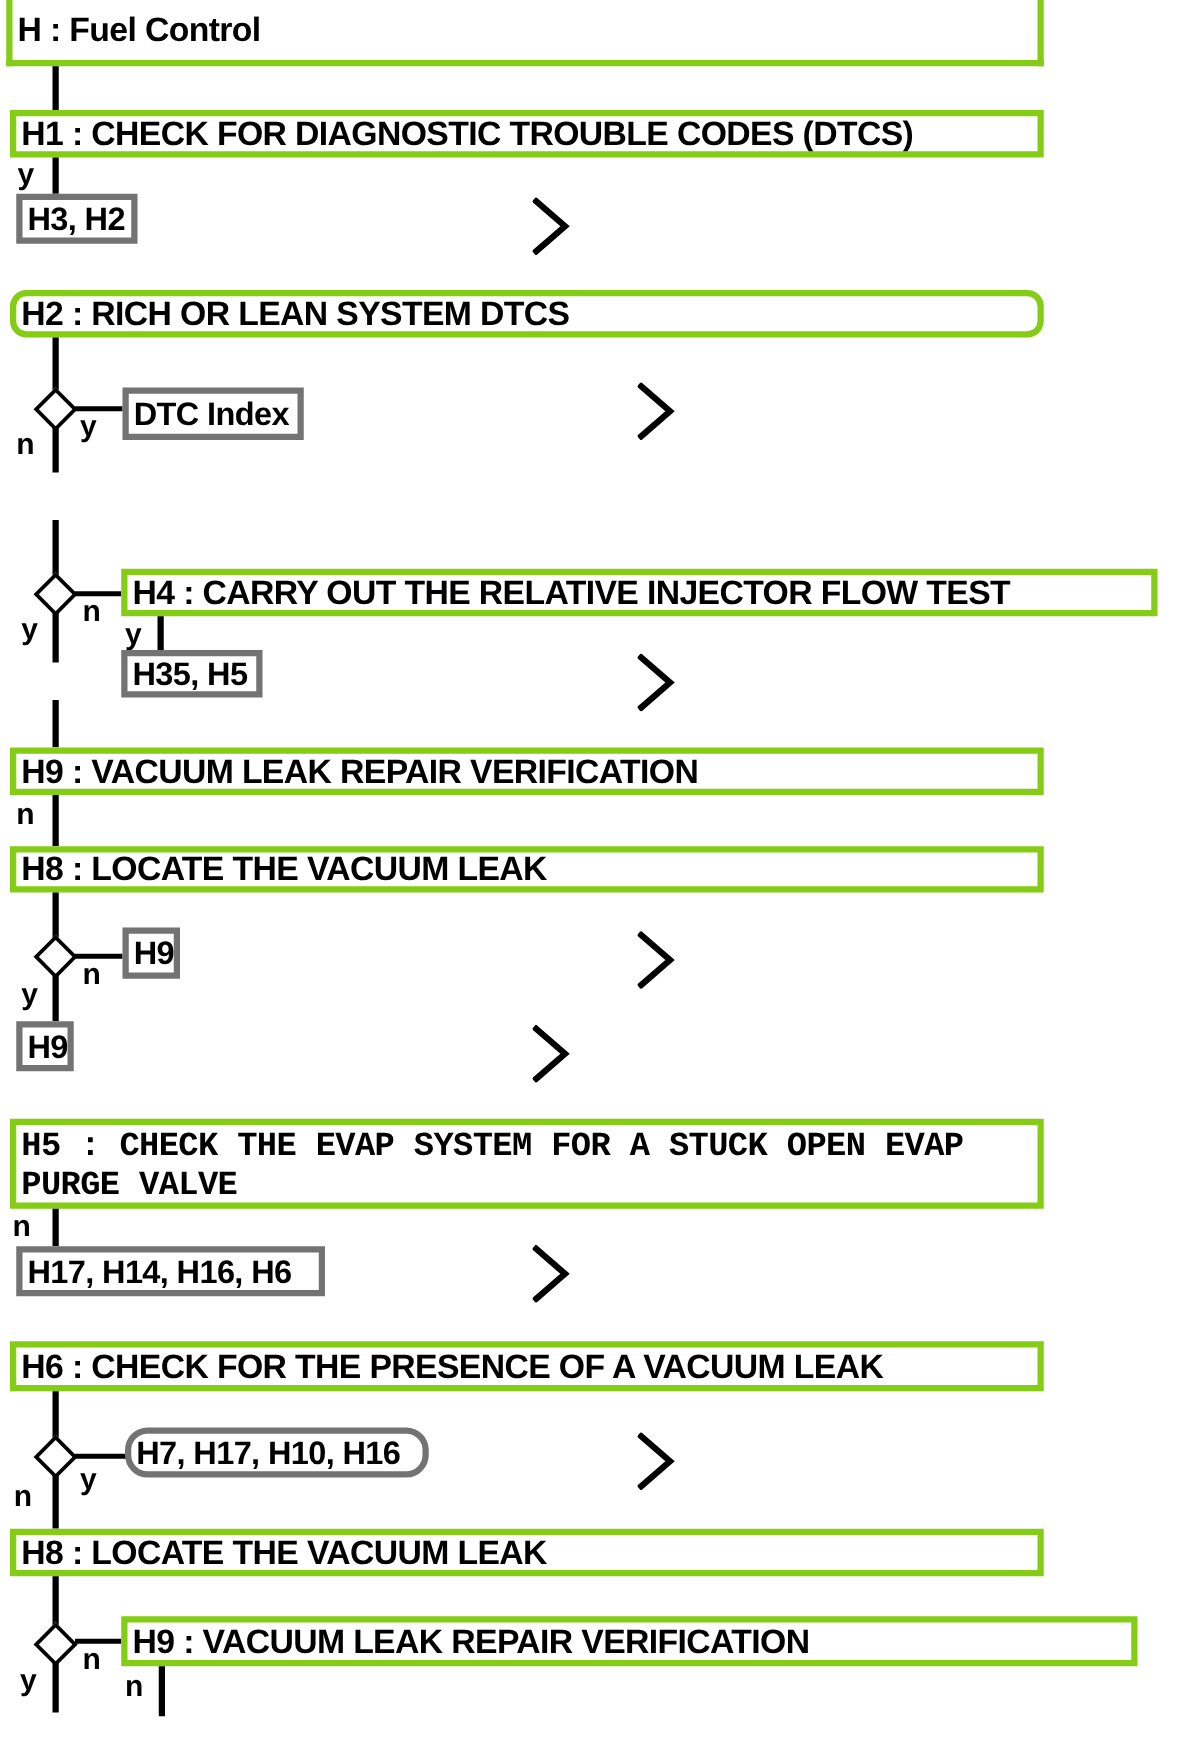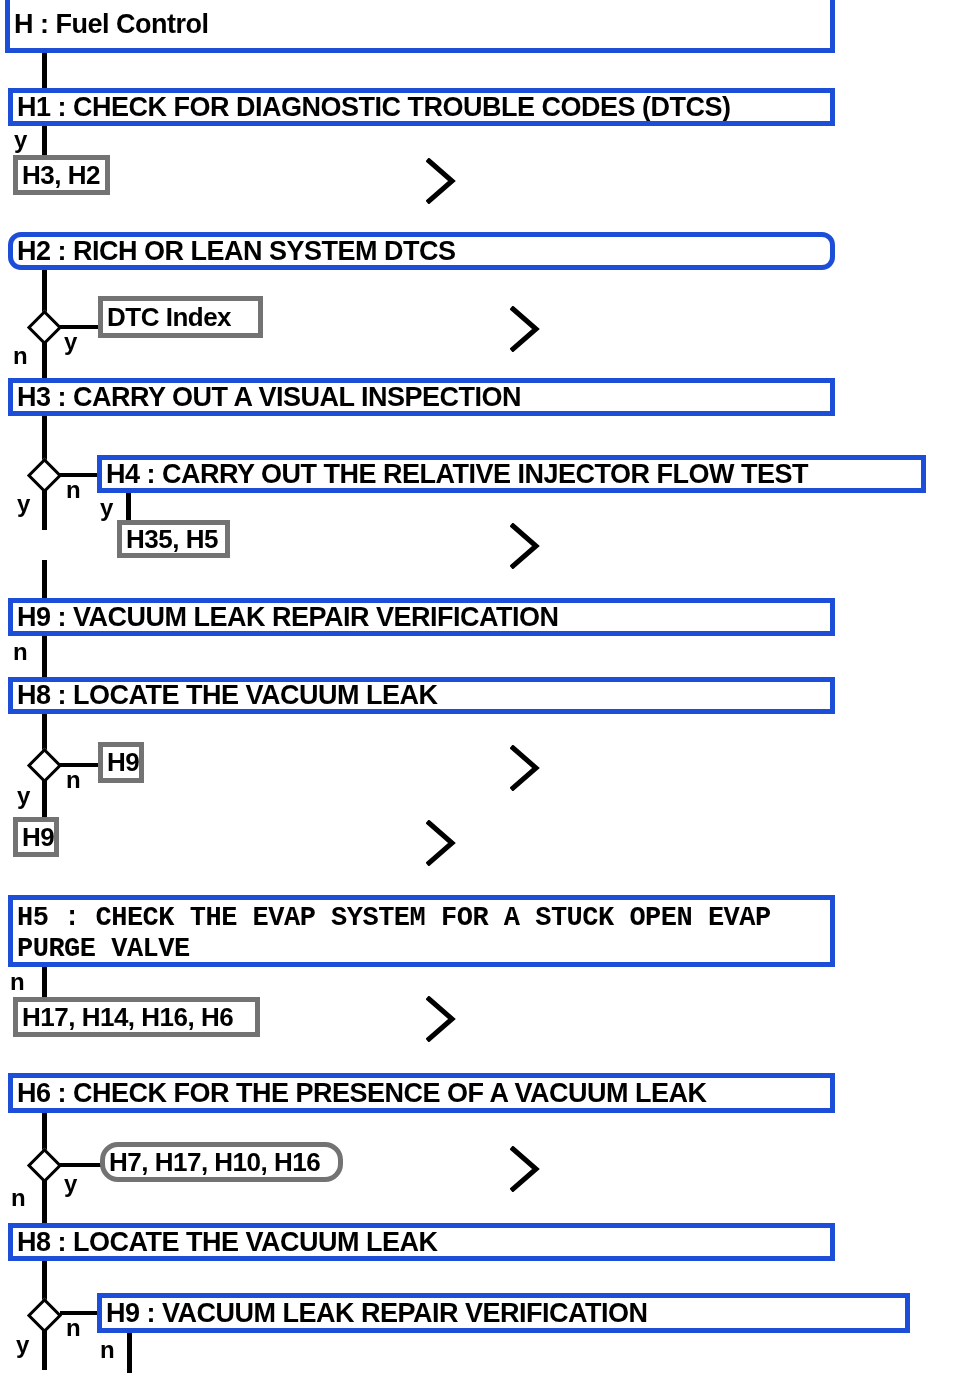--- a/index.html
+++ b/index.html
@@ -1,18 +1,18 @@
 <!DOCTYPE html>
 <html><head>
 <meta charset="utf-8">
 <style>
   html,body{margin:0;padding:0;background:#ffffff;}
   #canvas{position:relative;width:960px;height:1400px;background:#ffffff;overflow:hidden;
           font-family:"Liberation Sans", sans-serif;font-weight:bold;color:#000;}
-  .box{position:absolute;box-sizing:border-box;border:5px solid #1d4ed8;background:#fff;
+  .box{position:absolute;box-sizing:border-box;border:5px solid #84cc16;background:#fff;
        font-size:27px;letter-spacing:-0.5px;white-space:nowrap;overflow:hidden;
        display:flex;align-items:center;padding-left:4px;}
   .box.wrap{white-space:normal;line-height:31px;align-items:flex-start;padding-top:3px;}
   .sbox{position:absolute;box-sizing:border-box;border:5px solid #737373;background:#fff;
         font-size:26px;letter-spacing:-0.5px;white-space:nowrap;
         display:flex;align-items:center;padding-left:4px;}
   .vline{position:absolute;width:5px;background:#000;}
   .hline{position:absolute;height:4px;background:#000;}
   .diamond{position:absolute;width:19px;height:19px;border:3px solid #000;background:#fff;
            transform:rotate(45deg);}
@@ -35,37 +35,36 @@
   <svg class="chev" style="left:426px;top:158px;" width="30" height="46" viewBox="0 0 30 46">
     <polyline points="3,3 26,23 3,43" fill="none" stroke="#000" stroke-width="5" stroke-linecap="square"></polyline>
   </svg>
 
   <div class="box" style="left:8px;top:232px;width:827px;height:38px;border-radius:13px;">H2 : RICH OR LEAN SYSTEM DTCS</div>
   <div class="vline" style="left:42px;top:270px;height:42px;"></div>
   <div class="diamond" style="left:32px;top:315px;"></div>
   <div class="hline" style="left:60px;top:325px;width:40px;"></div>
   <div class="lbl" style="left:64px;top:330px;">y</div>
   <div class="lbl" style="left:13px;top:344px;">n</div>
-  <div class="sbox" style="left:98px;top:296px;width:165px;height:42px;">DTC Index</div>
+  <div class="sbox" style="left:98px;top:310px;width:145px;height:42px;">DTC Index</div>
   <svg class="chev" style="left:510px;top:306px;" width="30" height="46" viewBox="0 0 30 46">
     <polyline points="3,3 26,23 3,43" fill="none" stroke="#000" stroke-width="5" stroke-linecap="square"></polyline>
   </svg>
   <div class="vline" style="left:42px;top:342px;height:36px;"></div>
 
-  <div class="box" style="left:8px;top:378px;width:827px;height:38px;">H3 : CARRY OUT A VISUAL INSPECTION</div>
   <div class="vline" style="left:42px;top:416px;height:46px;"></div>
   <div class="diamond" style="left:32px;top:463px;"></div>
   <div class="hline" style="left:60px;top:473px;width:40px;"></div>
   <div class="lbl" style="left:66px;top:478px;">n</div>
   <div class="lbl" style="left:17px;top:492px;">y</div>
 
   <div class="box" style="left:97px;top:455px;width:829px;height:38px;">H4 : CARRY OUT THE RELATIVE INJECTOR FLOW TEST</div>
   <div class="lbl" style="left:100px;top:496px;">y</div>
   <div class="vline" style="left:126px;top:493px;height:27px;"></div>
-  <div class="sbox" style="left:97px;top:520px;width:113px;height:38px;margin-left:20px;">H35, H5</div>
+  <div class="sbox" style="left:97px;top:520px;width:113px;height:38px;">H35, H5</div>
   <svg class="chev" style="left:510px;top:523px;" width="30" height="46" viewBox="0 0 30 46">
     <polyline points="3,3 26,23 3,43" fill="none" stroke="#000" stroke-width="5" stroke-linecap="square"></polyline>
   </svg>
 
   <div class="vline" style="left:42px;top:489px;height:41px;"></div>
   <div class="vline" style="left:42px;top:560px;height:38px;"></div>
 
   <div class="box" style="left:8px;top:598px;width:827px;height:38px;">H9 : VACUUM LEAK REPAIR VERIFICATION</div>
   <div class="lbl" style="left:13px;top:640px;">n</div>
   <div class="vline" style="left:42px;top:636px;height:41px;"></div>

